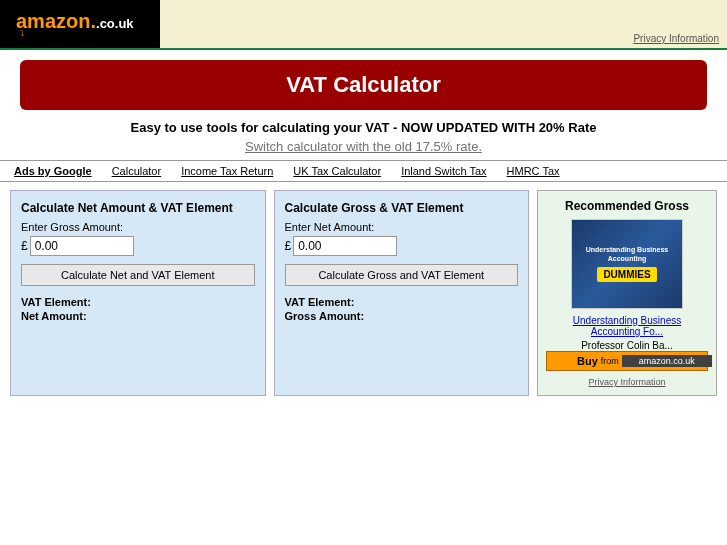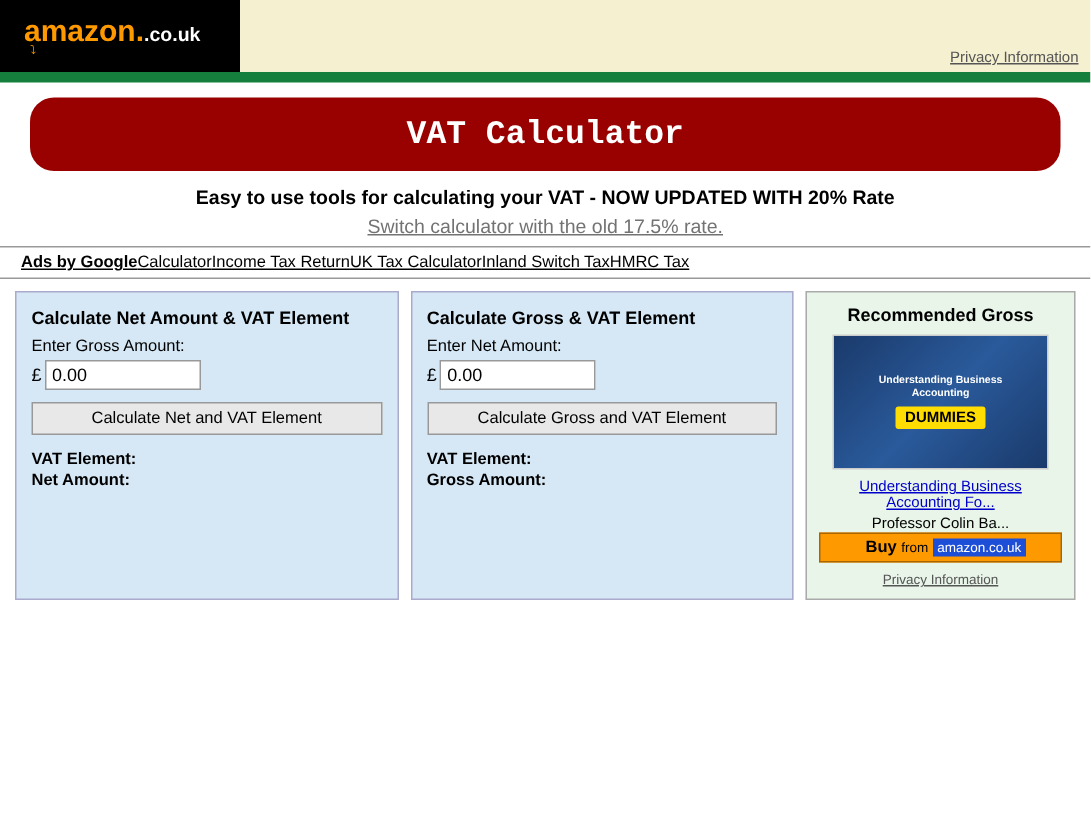--- a/index.html
+++ b/index.html
@@ -1,65 +1,65 @@
 <!DOCTYPE html>
 <html><head>
   <meta charset="utf-8">
   <style>
     * { box-sizing: border-box; margin: 0; padding: 0; }
     body { font-family: Arial, sans-serif; font-size: 12px; background: #fff; width: 727px; }
 
     
-    .header { display: flex; align-items: stretch; border-bottom: 7px solid #15803d; }
+    .header { display: flex; align-items: stretch; border-bottom: 2px solid #15803d; }
     .header-logo { background: #000; padding: 10px 16px; display: flex; align-items: center; min-width: 160px; }
     .header-logo .amazon-text { color: #fff; font-size: 20px; font-weight: bold; font-family: Arial, sans-serif; }
     .header-logo .amazon-text span { color: #ff9900; }
     .header-right { background: #f5f0d0; flex: 1; display: flex; align-items: flex-end; justify-content: flex-end; padding: 4px 8px; }
     .privacy-info-top { font-size: 10px; color: #555; text-decoration: underline; cursor: pointer; }
 
     
-    .title-bar { background: #990000; border-radius: 16px; margin: 10px 20px; padding: 12px; text-align: center; font-family: Liberation Mono, monospace; }
+    .title-bar { background: #990000; border-radius: 6px; margin: 10px 20px; padding: 12px; text-align: center; }
     .title-bar h1 { color: #fff; font-size: 22px; font-weight: bold; }
 
     
     .subtitle { text-align: center; margin: 10px 20px 4px; font-size: 13px; font-weight: bold; }
     .subtitle-link { text-align: center; margin: 2px 20px 6px; font-size: 13px; }
     .subtitle-link a { color: #737373; text-decoration: underline; cursor: pointer; }
 
     
-    .ads-bar { display: flex; align-items: center; padding: 4px 14px; border-top: 1px solid #999; border-bottom: 1px solid #999; margin: 0 0 8px 0; }
+    .ads-bar { display: flex; align-items: center; gap: 20px; padding: 4px 14px; border-top: 1px solid #999; border-bottom: 1px solid #999; margin: 0 0 8px 0; }
     .ads-label { font-size: 11px; color: #000; font-weight: bold; text-decoration: underline; }
     .ads-link { font-size: 11px; color: #000; text-decoration: underline; cursor: pointer; }
 
     
     .main-content { display: flex; gap: 8px; padding: 0 10px 10px; }
 
     
     .calc-panel { background: #d6e8f5; border: 1px solid #aac; padding: 10px; flex: 1; min-width: 200px; }
     .calc-panel h3 { font-size: 12px; font-weight: bold; margin-bottom: 6px; }
     .calc-panel label { font-size: 11px; display: block; margin-bottom: 3px; }
     .input-row { display: flex; align-items: center; margin-bottom: 8px; }
     .input-row .currency { font-size: 12px; margin-right: 2px; }
     .input-row input { width: 104px; border: 1px solid #999; padding: 2px 4px; font-size: 12px; }
     .calc-btn { background: #e8e8e8; border: 1px solid #999; padding: 4px 10px; font-size: 11px; cursor: pointer; margin-bottom: 10px; width: 100%; }
     .result-label { font-size: 11px; font-weight: bold; margin-bottom: 2px; }
 
     
     .book-panel { background: #e8f5e8; border: 1px solid #aaa; padding: 8px; width: 180px; min-width: 180px; }
     .book-panel h3 { font-size: 12px; font-weight: bold; margin-bottom: 6px; text-align: center; }
-    .book-cover { background: #fff; border: 1px solid #ccc; margin: 0 auto 6px; width: 144px; height: 90px; display: flex; align-items: center; justify-content: center; position: relative; overflow: hidden; }
+    .book-cover { background: #fff; border: 1px solid #ccc; margin: 0 auto 6px; width: 112px; height: 90px; display: flex; align-items: center; justify-content: center; position: relative; overflow: hidden; }
     .book-cover-inner { background: linear-gradient(135deg, #1a3a6b 0%, #2a5a9b 50%, #1a3a6b 100%); width: 100%; height: 100%; display: flex; flex-direction: column; align-items: center; justify-content: center; padding: 6px; }
     .book-title-text { color: #fff; font-size: 7px; font-weight: bold; text-align: center; line-height: 1.2; margin-bottom: 2px; }
     .book-dummies { background: #ffdd00; color: #000; font-size: 10px; font-weight: bold; padding: 2px 6px; margin-top: 2px; border-radius: 2px; }
     .book-info { font-size: 10px; text-align: center; }
     .book-info a { color: #0000cc; text-decoration: underline; cursor: pointer; display: block; }
     .book-price { font-size: 11px; font-weight: bold; margin: 3px 0; text-align: center; }
     .buy-btn { background: #ff9900; border: 1px solid #aa6600; padding: 3px 6px; cursor: pointer; display: flex; align-items: center; gap: 3px; margin: 0 auto; }
     .buy-btn-text { font-size: 11px; font-weight: bold; margin-left: 24px; }
-    .buy-amazon-logo { font-size: 9px; color: #fff; background: #1d4ed8; padding: 1px 3px; }
+    .buy-amazon-logo { font-size: 9px; color: #fff; background: #404040; padding: 1px 17px; }
     .privacy-info-bottom { font-size: 9px; color: #555; text-align: center; margin-top: 6px; text-decoration: underline; }
 
     .amazon-smile { color: #ff9900; font-size: 8px; display: block; margin-top: -4px; margin-left: 4px; }
   </style>
 </head>
 <body>
 
 <div class="header">
   <div class="header-logo">
     <div>

